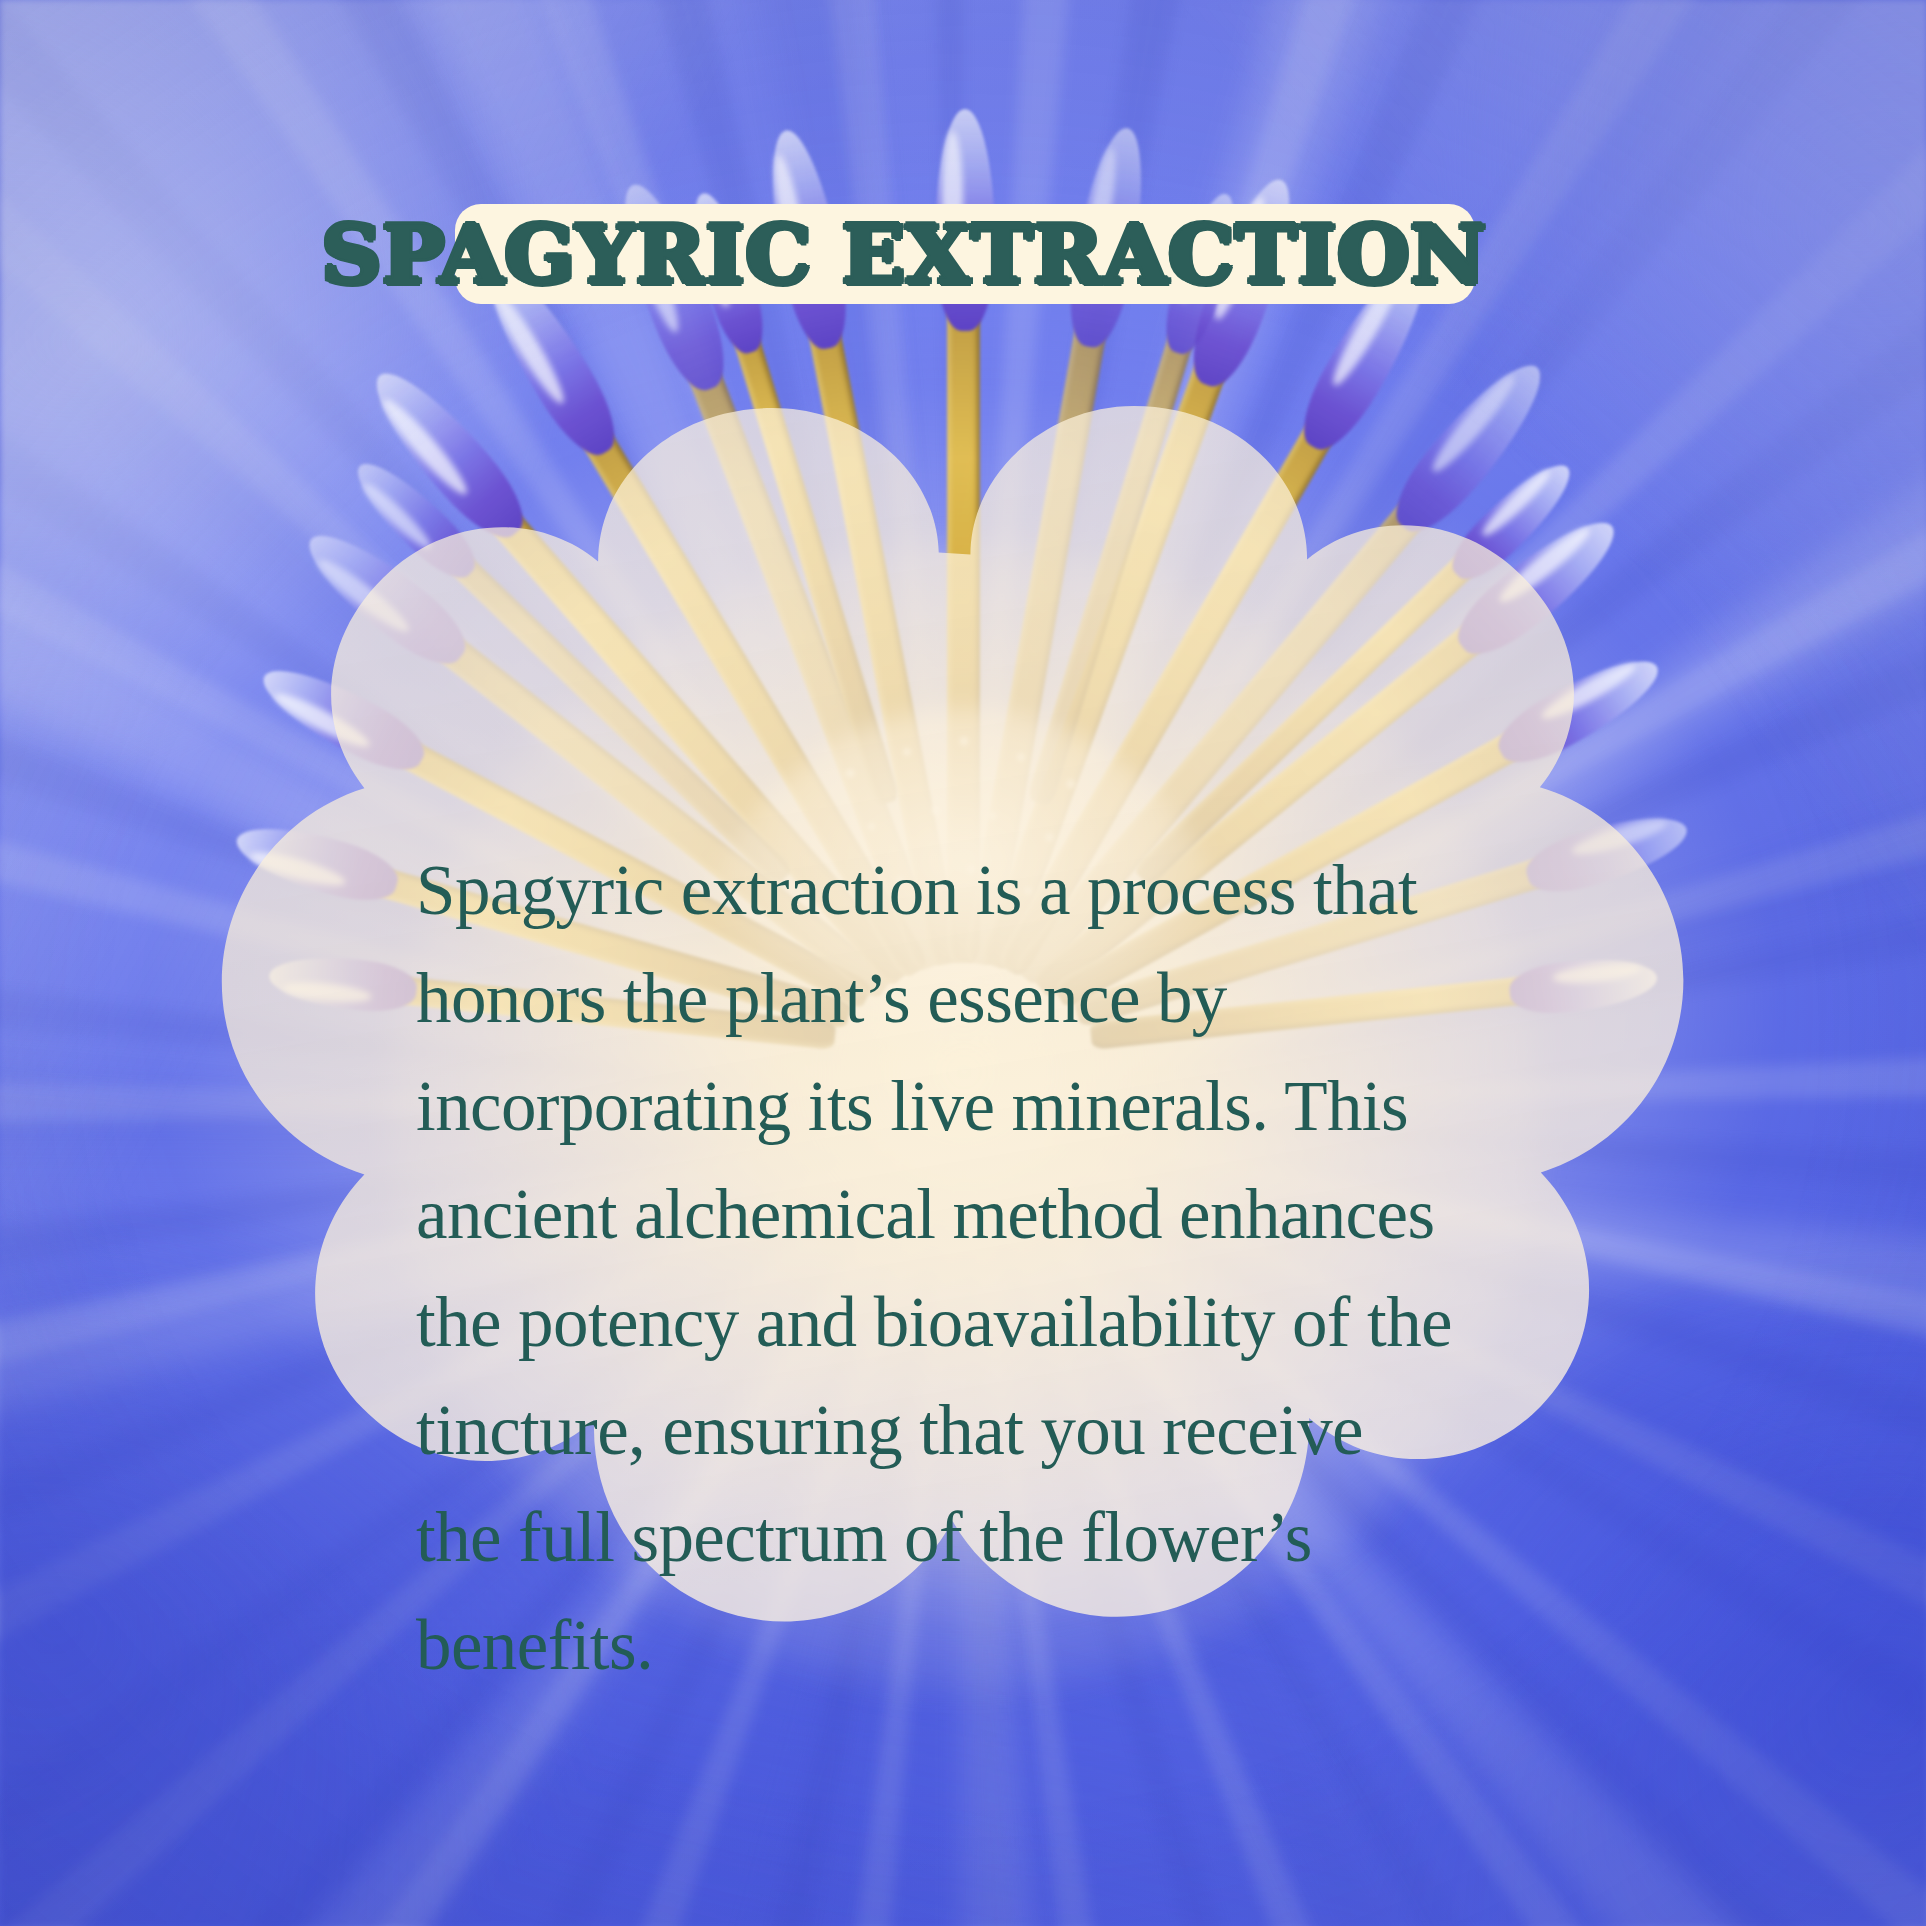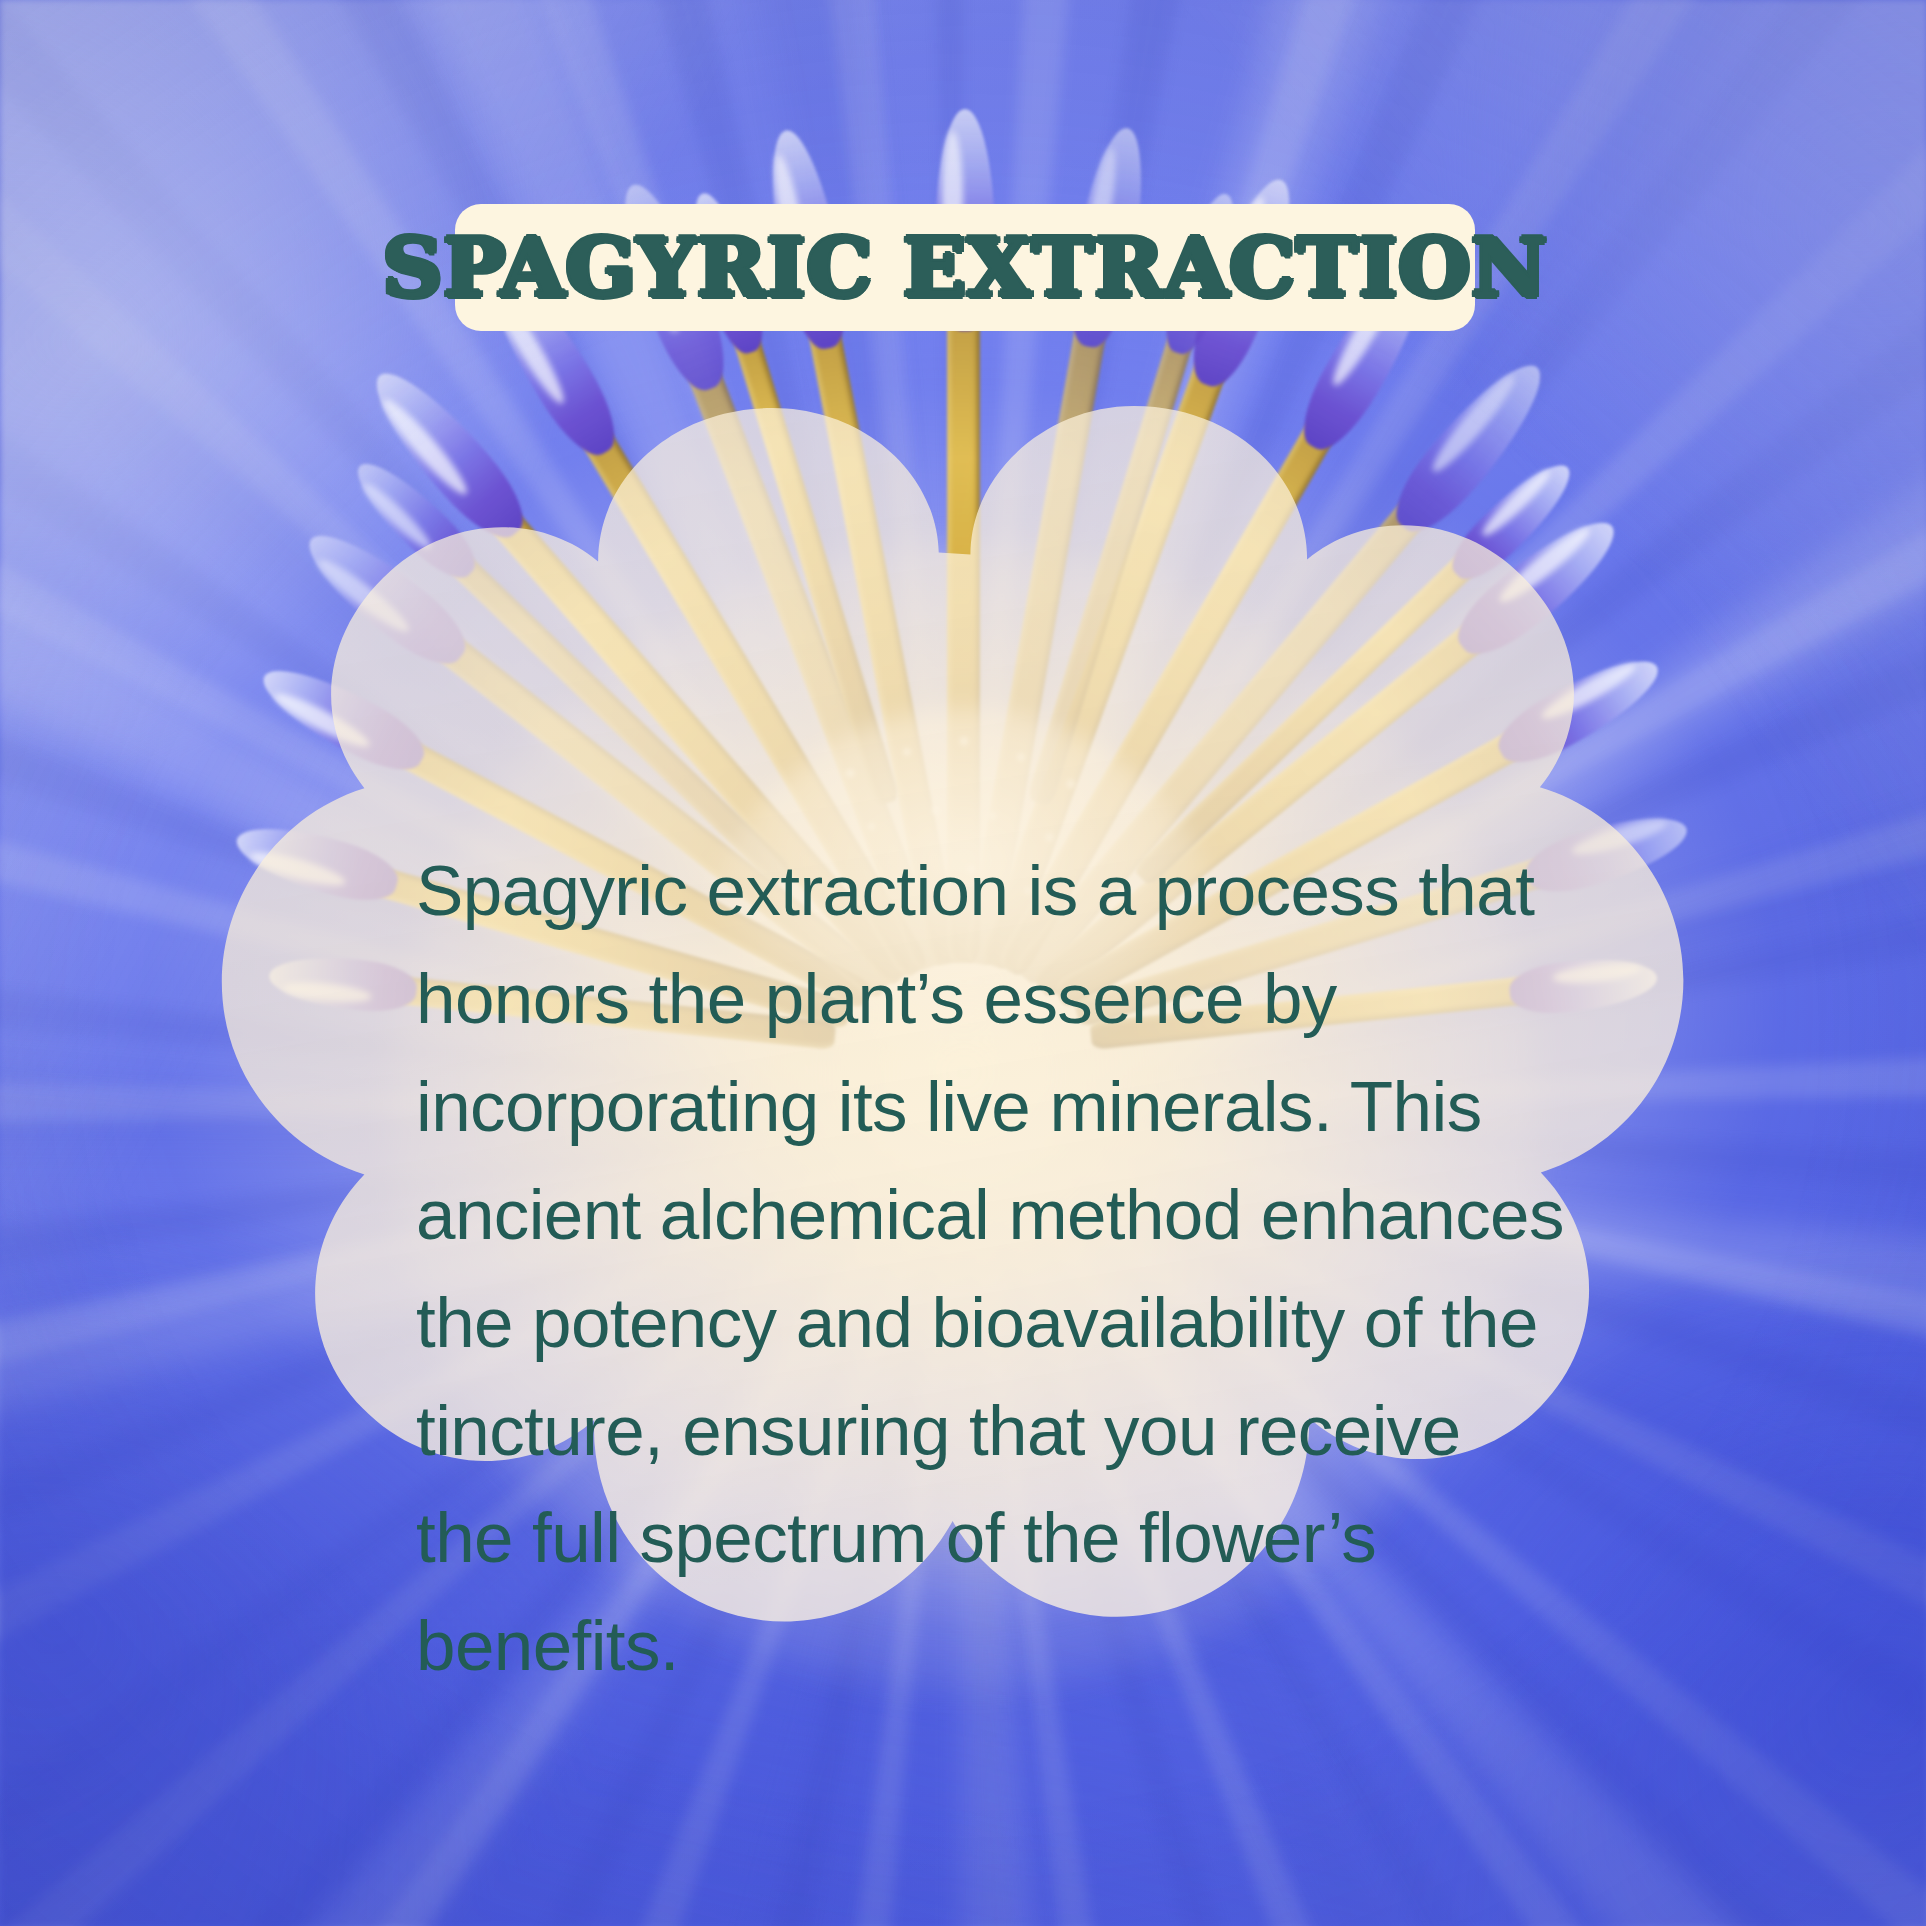--- a/index.html
+++ b/index.html
@@ -172,26 +172,26 @@
       radial-gradient(ellipse 80% 72% at 50% 54%, rgba(0,0,0,0) 55%, rgba(40,48,140,0.18) 100%);
     pointer-events: none;
   }
 
   
   .title-banner {
     position: absolute;
     left: 455px;
     top: 204px;
     width: 1020px;
-    height: 127px;
+    height: 100px;
     background: #FDF5E0;
     border-radius: 26px;
     display: flex;
     align-items: center;
-    justify-content: center;
+    justify-content: flex-end;
     z-index: 20;
   }
   .title-text {
     font-family: "DejaVu Serif", "Liberation Serif", serif;
     font-weight: 700;
     font-size: 81px;
     letter-spacing: 1px;
     color: #2C5E59;
     white-space: nowrap;
     text-shadow:
@@ -218,21 +218,21 @@
     width: 1927px;
     height: 1927px;
   }
 
   .body-copy {
     position: absolute;
     left: 416px;
     top: 837px;
     width: 1287px;
     z-index: 15;
-    font-family: Liberation Sans, sans-serif;
+    font-family: Liberation Serif, serif;
     font-size: 71px;
     line-height: 1.52;
     color: #235C56;
     letter-spacing: -0.6px;
     white-space: pre-line;
   }
 </style>
 </head>
 <body>
 

